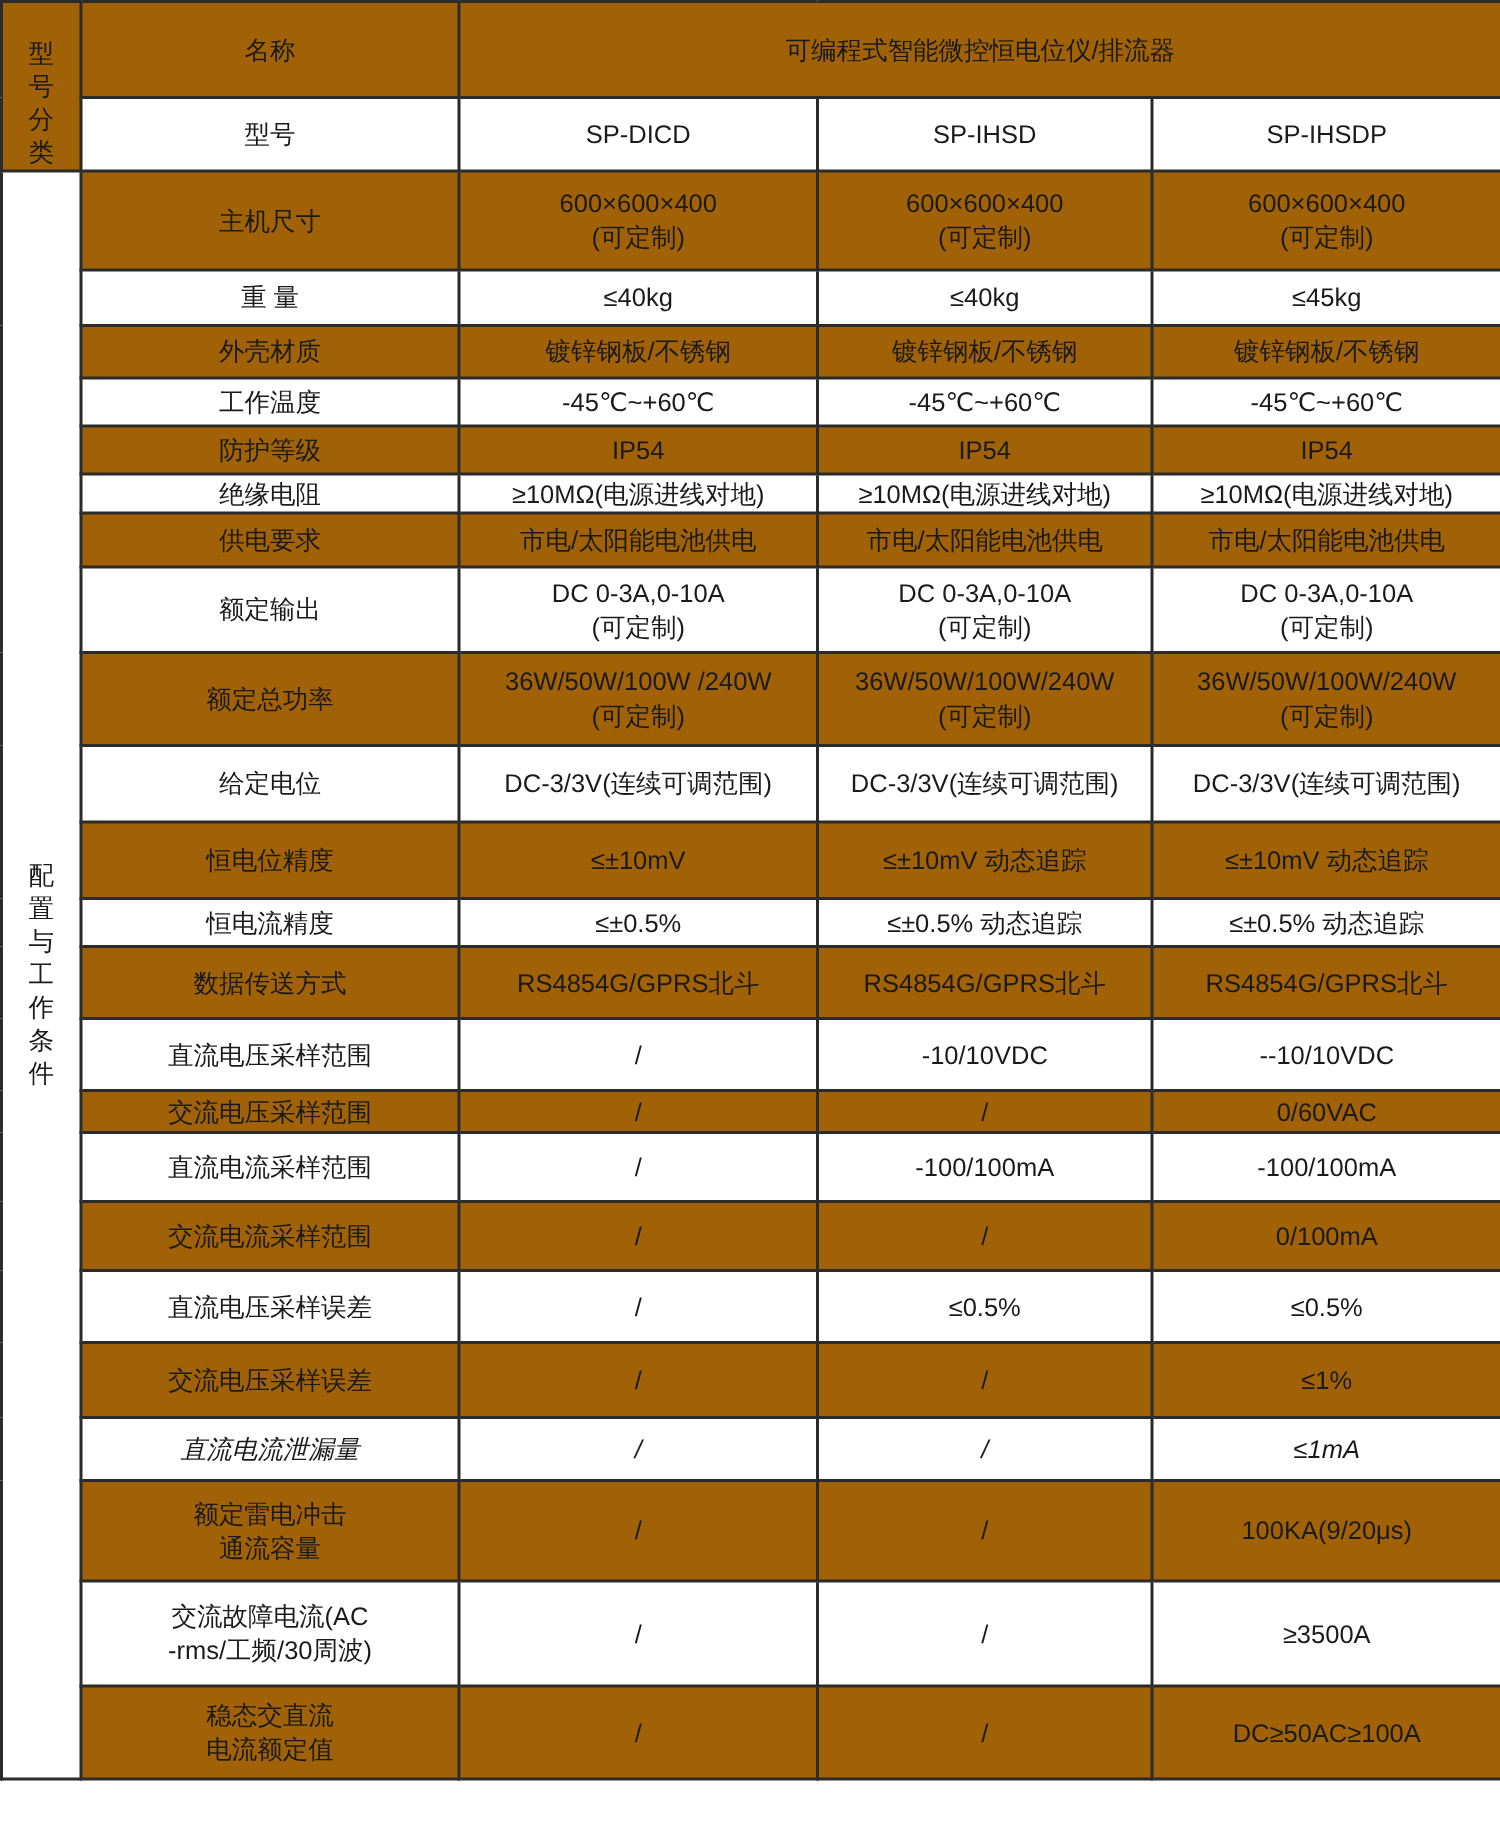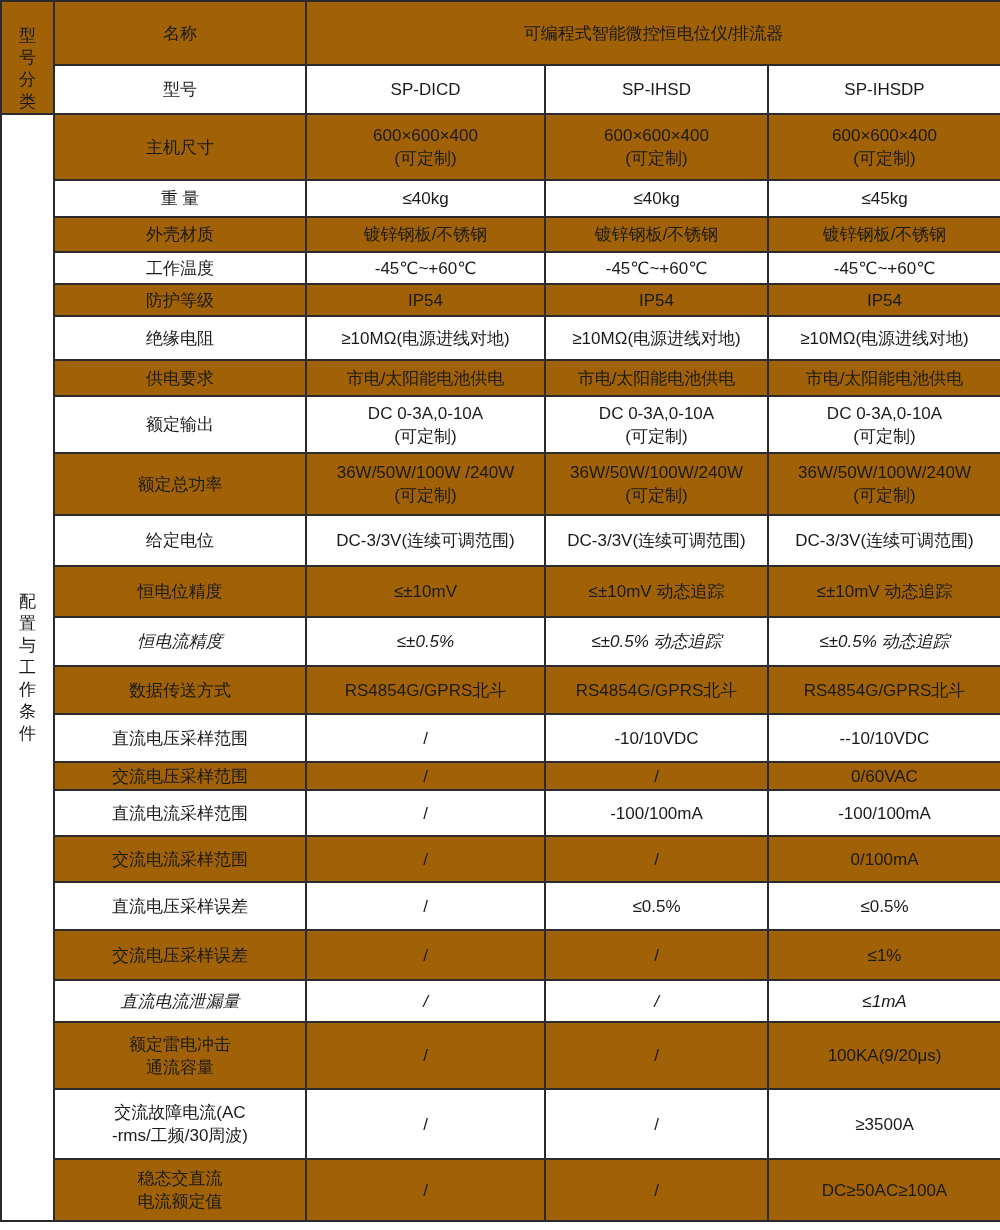--- a/index.html
+++ b/index.html
@@ -68,21 +68,21 @@
         <td>-45℃~+60℃</td>
         <td>-45℃~+60℃</td>
         <td>-45℃~+60℃</td>
       </tr>
       <tr style="height: 32px;">
         <td class="shade">防护等级</td>
         <td class="shade">IP54</td>
         <td class="shade">IP54</td>
         <td class="shade">IP54</td>
       </tr>
-      <tr style="height: 44px;">
+      <tr style="height: 26px;">
         <td>绝缘电阻</td>
         <td>≥10MΩ(电源进线对地)</td>
         <td>≥10MΩ(电源进线对地)</td>
         <td>≥10MΩ(电源进线对地)</td>
       </tr>
       <tr style="height: 36px;">
         <td class="shade">供电要求</td>
         <td class="shade">市电/太阳能电池供电</td>
         <td class="shade">市电/太阳能电池供电</td>
         <td class="shade">市电/太阳能电池供电</td>
@@ -110,21 +110,21 @@
         <td>DC-3/3V(连续可调范围)</td>
         <td>DC-3/3V(连续可调范围)</td>
         <td>DC-3/3V(连续可调范围)</td>
       </tr>
       <tr style="height: 51px;">
         <td class="shade">恒电位精度</td>
         <td class="shade">≤±10mV</td>
         <td class="shade">≤±10mV 动态追踪</td>
         <td class="shade">≤±10mV 动态追踪</td>
       </tr>
-      <tr style="height: 49px; font-style: italic;">
+      <tr style="height: 32px;">
         <td>恒电流精度</td>
         <td>≤±0.5%</td>
         <td>≤±0.5% 动态追踪</td>
         <td>≤±0.5% 动态追踪</td>
       </tr>
       <tr style="height: 48px; padding-left: 30px;">
         <td class="shade">数据传送方式</td>
         <td class="shade">RS4854G/GPRS北斗</td>
         <td class="shade">RS4854G/GPRS北斗</td>
         <td class="shade">RS4854G/GPRS北斗</td>

